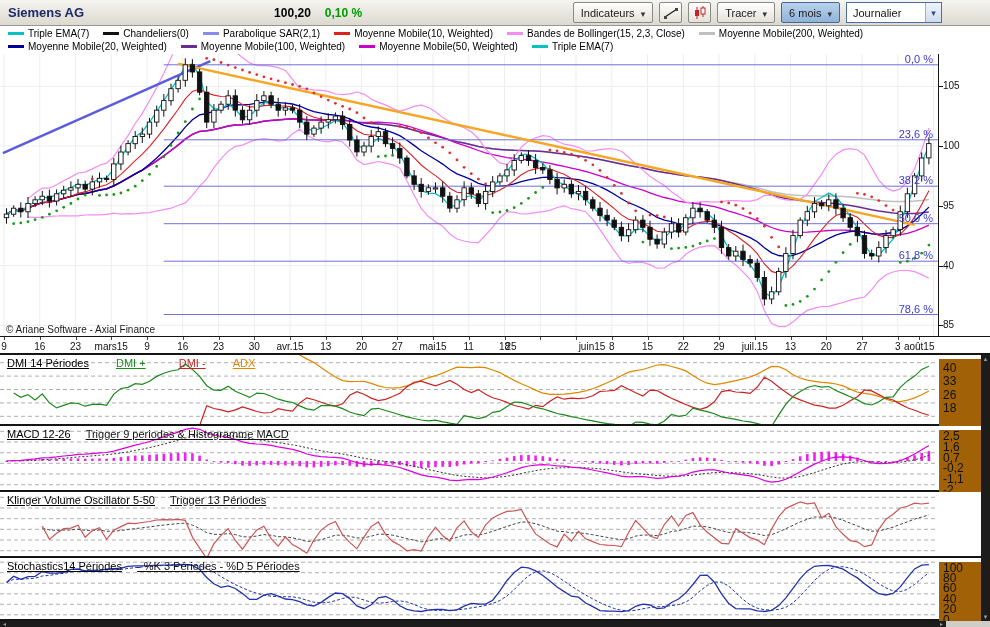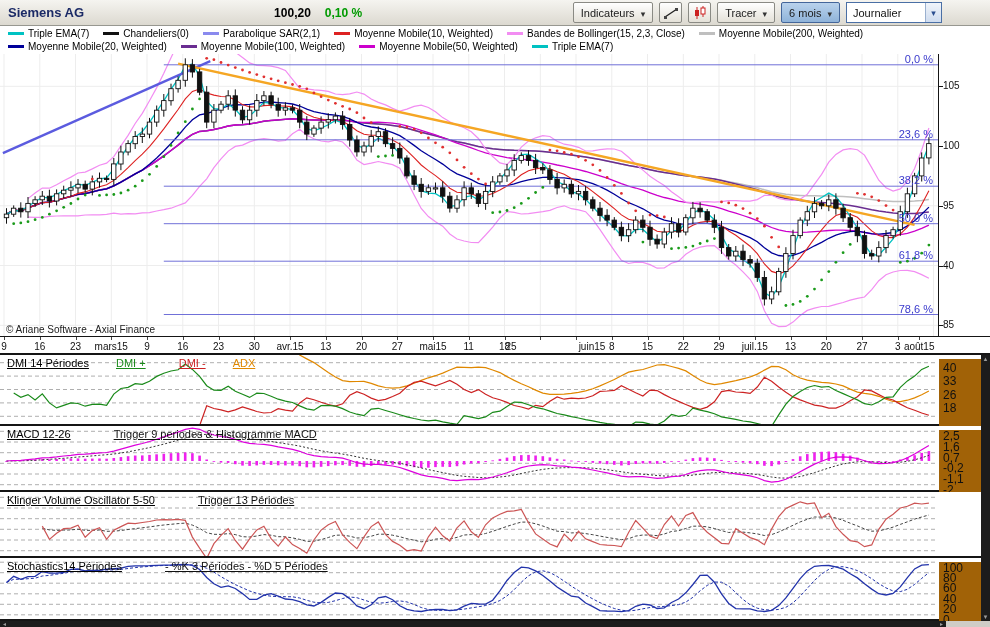--- a/index.html
+++ b/index.html
@@ -40,21 +40,21 @@
   .xl{position:absolute;top:4px;transform:translateX(-50%);white-space:nowrap}
   .xtick{position:absolute;top:0;width:1px;height:3px;background:#444}
 
   
   .panel{position:absolute;left:0;width:990px;background:#fff;border-bottom:2px solid #151515}
   .panel .plot{position:absolute;left:0;top:0}
   .panel .plabels{position:absolute;left:939px;top:4px;width:42px;height:100%;font-size:12px;background:#a16207}
   .ptitle{position:absolute;left:7px;top:2px;font-size:11px;z-index:4;white-space:nowrap}
   .plink{text-decoration:underline;color:#000}
   .pleg{margin-left:24px}
-  .psub{margin-left:40px;text-decoration:underline}
+  .psub{margin-left:12px;text-decoration:underline}
 
   
   .vscroll{position:absolute;left:981px;top:355px;width:9px;height:266px;background:#1c1c1c;display:flex;flex-direction:column;justify-content:space-between;align-items:center}
   .vscroll .sa{color:#9a9a9a;font-size:6px;line-height:8px}
   .hscroll{position:absolute;left:0;top:621px;width:946px;height:6px;background:#1c1c1c;display:flex;justify-content:space-between;align-items:center}
   .hscroll .sa{color:#9a9a9a;font-size:5px;line-height:6px;padding:0 2px}
   .corner{position:absolute;left:946px;top:621px;width:44px;height:6px;background:#cfcdc7}
 
   svg{display:block}
   svg text{font-family:"Liberation Sans",sans-serif}

